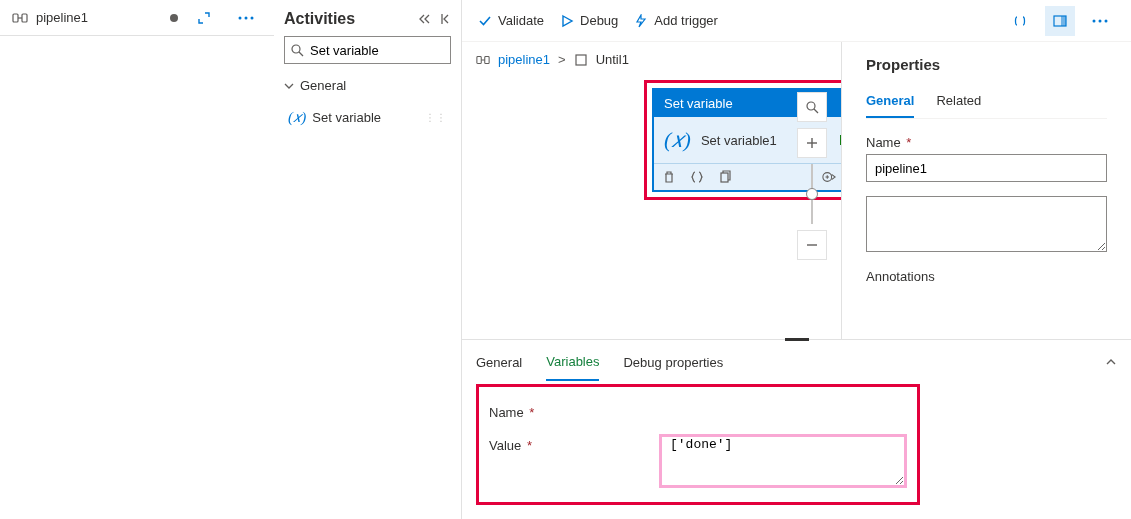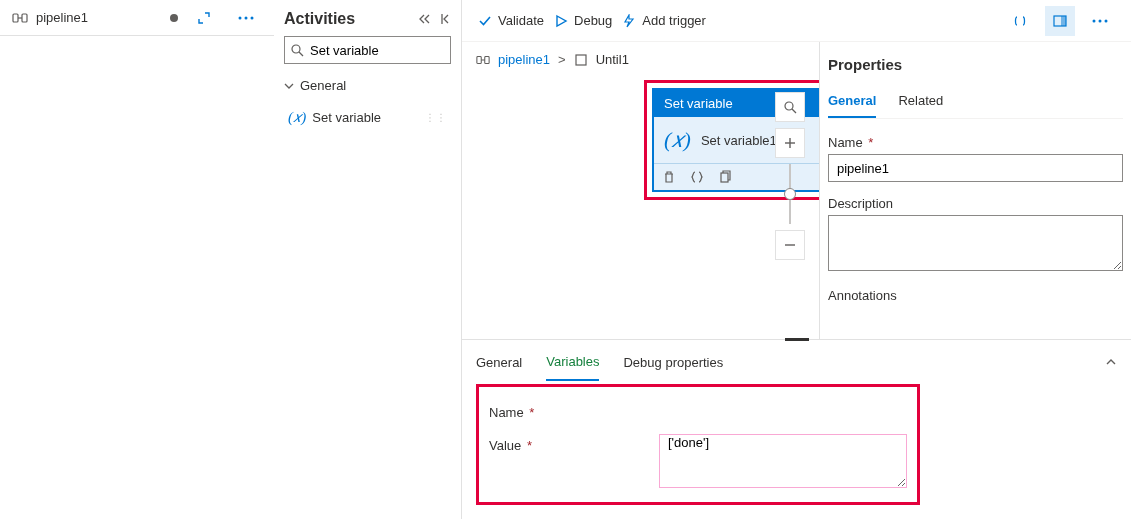--- a/index.html
+++ b/index.html
@@ -17,21 +17,21 @@
 .sidebar-head { display: flex; align-items: center; justify-content: space-between; margin-bottom: 8px; }
 .sidebar-title { font-weight: 600; font-size: 16px; }
 .sidebar-head-icons { display: flex; gap: 10px; color: #605e5c; }
 .search-wrap { display: flex; align-items: center; border: 1px solid #8a8886; height: 28px; padding: 0 6px; gap: 6px; margin-bottom: 10px; }
 .search-wrap input { border: none; outline: none; flex: 1; font-size: 13px; background: transparent; }
 .side-section { display: flex; align-items: center; gap: 6px; padding: 4px 0; cursor: pointer; }
 .side-item { display: flex; align-items: center; gap: 6px; padding: 6px 4px; margin-top: 6px; }
 .side-item .fx { color: #0078d4; font-style: italic; font-family: "Times New Roman", serif; font-size: 15px; }
 .grip { margin-left: auto; color: #c8c6c4; letter-spacing: 1px; font-size: 10px; }
 .center { flex: 1; display: flex; flex-direction: column; min-width: 0; }
-.toolbar { display: flex; align-items: center; height: 42px; padding: 0 16px; gap: 10px; border-bottom: 1px solid #f3f2f1; }
+.toolbar { display: flex; align-items: center; height: 42px; padding: 0 16px; gap: 16px; border-bottom: 1px solid #f3f2f1; }
 .tool { display: flex; align-items: center; gap: 6px; color: #323130; cursor: pointer; }
 .tool svg { width: 14px; height: 14px; }
 .toolbar-right { margin-left: auto; display: flex; align-items: center; gap: 10px; }
 .tbtn { width: 30px; height: 30px; display: flex; align-items: center; justify-content: center; cursor: pointer; color: #0078d4; }
 .tbtn.active { background: #e1effa; }
 .tbtn.gray { color: #605e5c; }
 .canvas-wrap { flex: 1; position: relative; display: flex; min-height: 0; }
 .canvas { flex: 1; position: relative; padding: 10px 14px; overflow: hidden; }
 .breadcrumb { display: flex; align-items: center; gap: 8px; font-size: 13px; }
 .breadcrumb .link { color: #0078d4; cursor: pointer; }
@@ -55,22 +55,22 @@
 .bp-handle { position: absolute; top: -2px; left: 50%; width: 24px; height: 3px; background: #323130; transform: translateX(-50%); }
 .bp-tabs { display: flex; align-items: center; gap: 24px; height: 44px; }
 .bp-tab { padding: 10px 0; cursor: pointer; color: #323130; }
 .bp-tab.active { color: #15803d; border-bottom: 2px solid #0078d4; font-weight: 400; }
 .bp-collapse { margin-left: auto; color: #605e5c; cursor: pointer; }
 .red-box-2 { border: 3px solid #e3003c; padding: 14px 10px; width: 444px; }
 .form-row { display: flex; align-items: flex-start; margin-bottom: 14px; }
 .form-label { width: 170px; padding-top: 4px; }
 .req { color: #a4262c; margin-left: 2px; }
 .form-select { flex: 1; height: 28px; border: 1px solid #8a8886; padding: 0 8px; display: flex; align-items: center; justify-content: space-between; background: #fff; cursor: pointer; color: #605e5c; }
-.form-textarea { flex: 1; min-height: 54px; border: 1px solid #f9a8d4; padding: 0 8px; font-family: Liberation Sans, sans-serif; font-size: 13px; resize: vertical; }
-.props { width: 312px; border-left: 1px solid #e1e1e1; padding: 14px 8px; overflow: auto; }
+.form-textarea { flex: 1; min-height: 54px; border: 3px solid #f9a8d4; padding: 0 8px; font-family: Liberation Mono, monospace; font-size: 13px; resize: vertical; }
+.props { width: 290px; border-left: 1px solid #e1e1e1; padding: 14px 24px; overflow: auto; }
 .props-title { font-weight: 700; font-size: 15px; margin-bottom: 14px; }
 .props-tabs { display: flex; gap: 22px; border-bottom: 1px solid #f3f2f1; margin-bottom: 16px; }
 .props-tab { padding: 6px 0 8px; cursor: pointer; }
 .props-tab.active { color: #0078d4; border-bottom: 2px solid #0078d4; font-weight: 600; }
 .field-label { margin-bottom: 4px; display: block; }
 .text-input { width: 100%; height: 28px; border: 1px solid #8a8886; padding: 0 8px; font-family: inherit; font-size: 13px; margin-bottom: 14px; }
 .text-area { width: 100%; min-height: 56px; border: 1px solid #8a8886; padding: 4px 8px; font-family: inherit; font-size: 13px; resize: vertical; margin-bottom: 14px; }
 .section-head { font-weight: 400; margin-bottom: 8px; }
 svg { display: block; }
 </style>
@@ -274,21 +274,20 @@
         </div>
 
         <div class="props">
           <div class="props-title">Properties</div>
           <div class="props-tabs">
             <div class="props-tab active">General</div>
             <div class="props-tab">Related</div>
           </div>
           <label class="field-label"><span>Name</span><span class="req"> *</span></label>
           <input class="text-input" type="text" value="pipeline1" style="">
-          <label class="field-label">Description</label>
           <textarea class="text-area" style=""></textarea>
           <div class="section-head">Annotations</div>
           
         </div>
       </div>
 
       <div class="bottom-panel">
         <div class="bp-handle"></div>
         <div class="bp-tabs">
           <div class="bp-tab">General</div>

